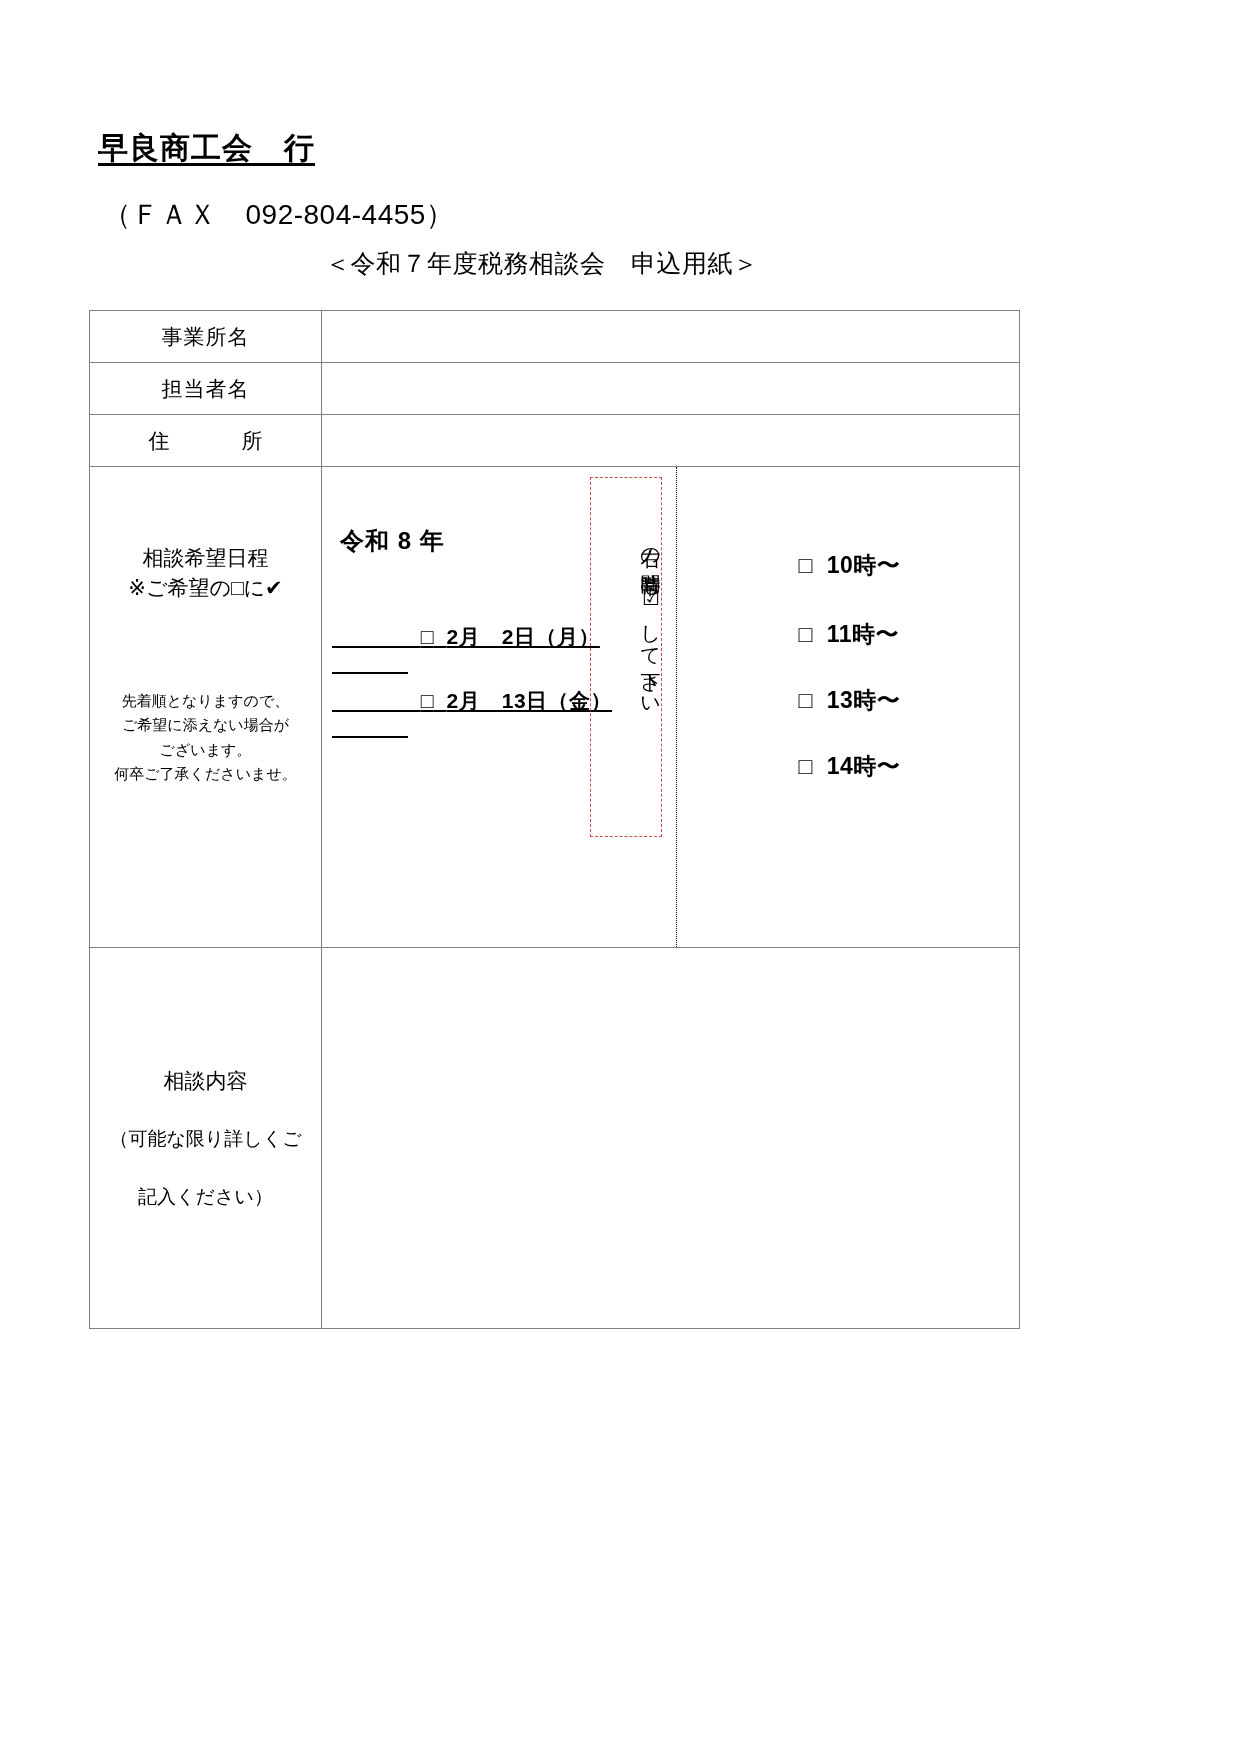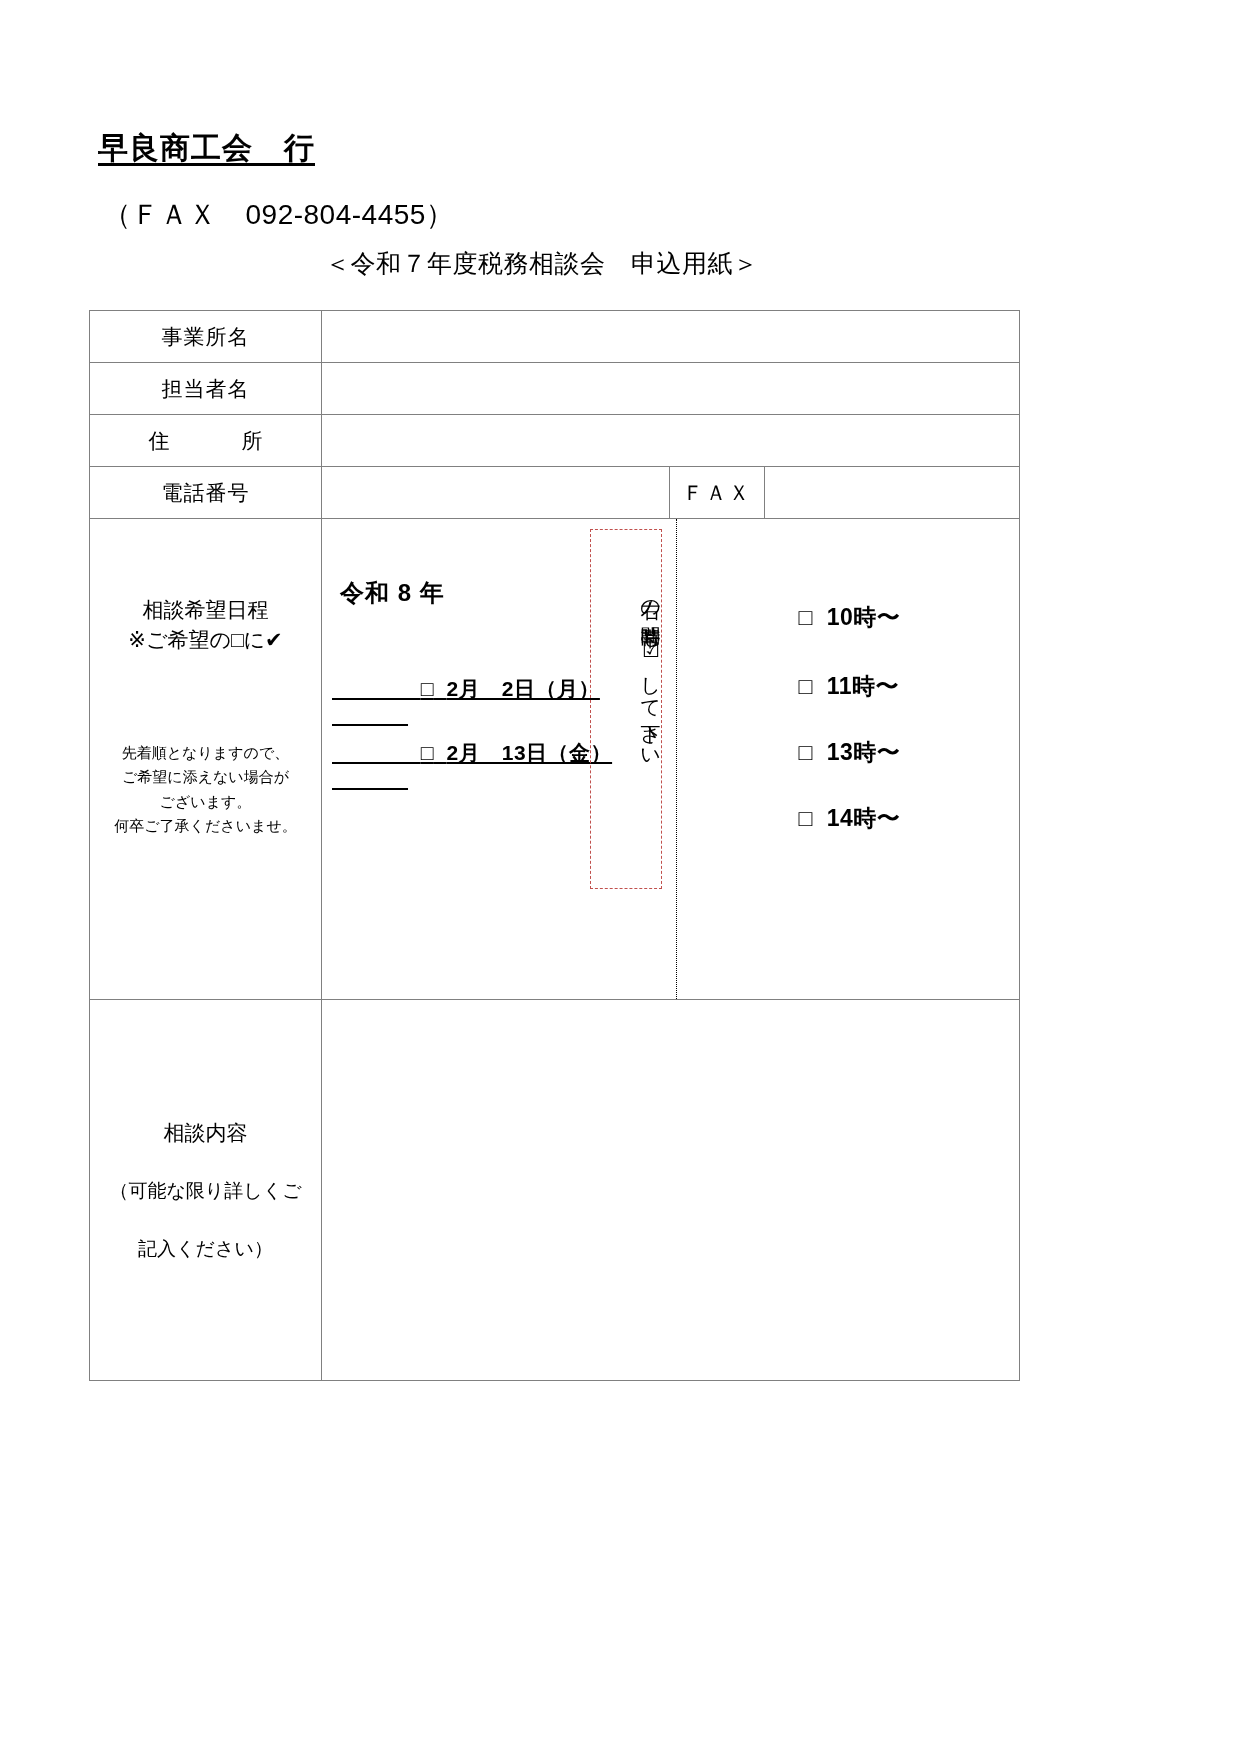--- a/index.html
+++ b/index.html
@@ -228,26 +228,20 @@
       <tr class="row-h">
         <td class="lbl-cell">担当者名</td>
         <td class="val-cell" colspan="3"></td>
       </tr>
 
       <tr class="row-h">
         <td class="lbl-cell lbl-addr">住　　所</td>
         <td class="val-cell" colspan="3"></td>
       </tr>
 
-      <tr class="row-h">
-        <td class="lbl-cell">電話番号</td>
-        <td class="val-cell"></td>
-        <td class="fax-label-cell">ＦＡＸ</td>
-        <td class="val-cell"></td>
-      </tr>
 
       <tr>
         <td class="sched-label">
           <div class="sched-label-inner">
             <div>相談希望日程</div>
             <div>※ご希望の□に✔</div>
           </div>
           <div class="sched-note">
             <div>先着順となりますので、</div>
             <div>ご希望に添えない場合が</div>

